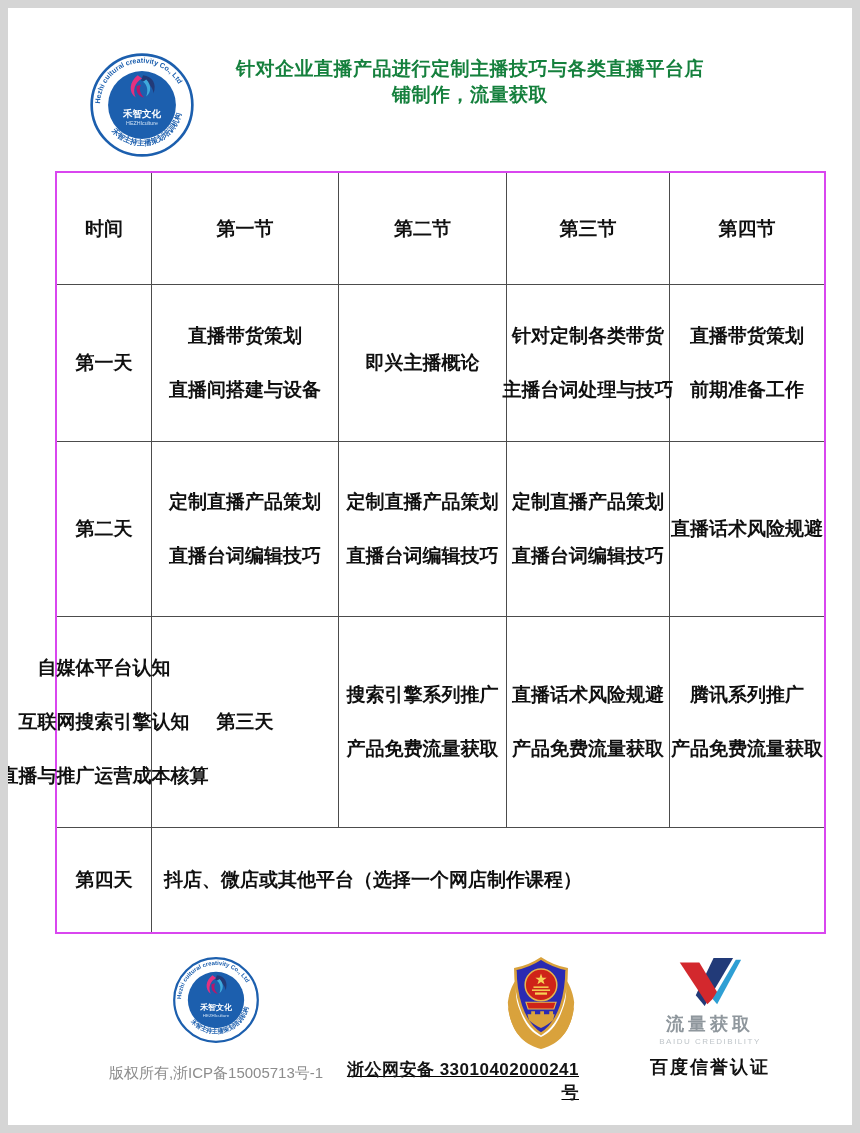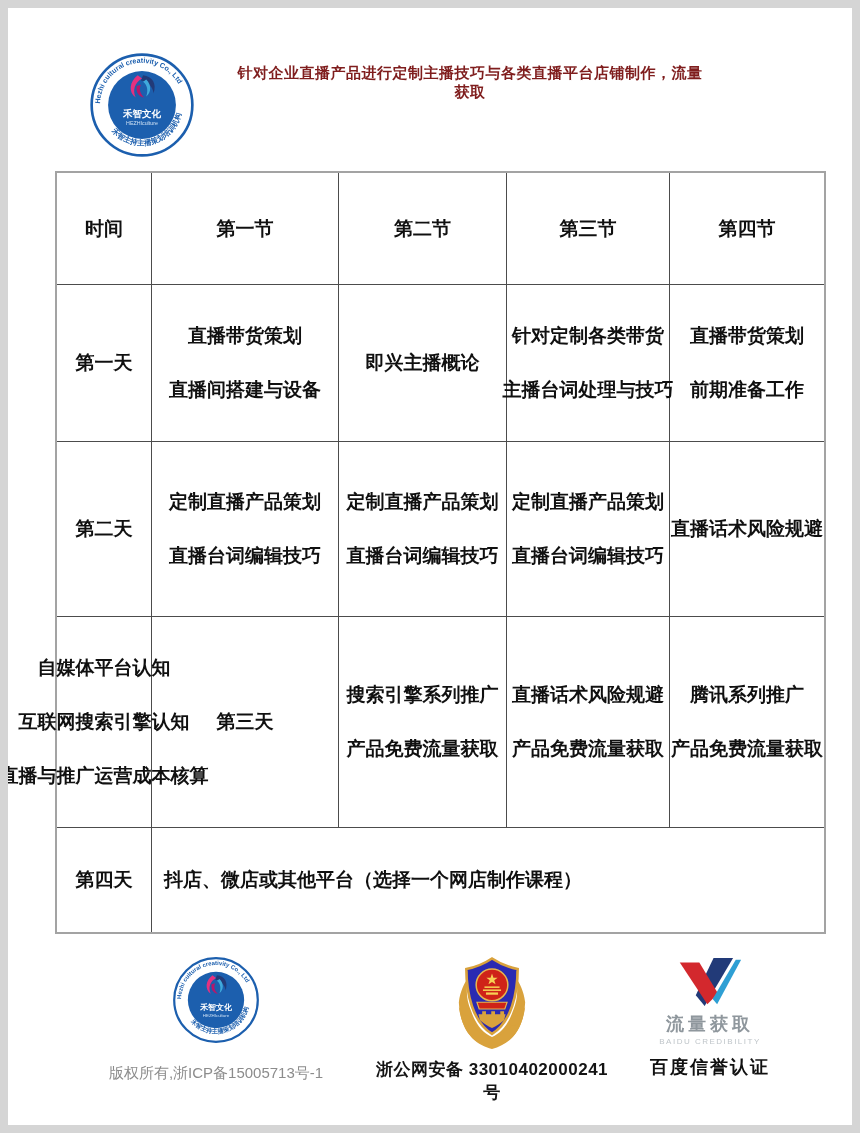--- a/index.html
+++ b/index.html
@@ -10,47 +10,47 @@
   }
   
   .hezhi-logo{position:absolute;left:81px;top:44px;width:106px;height:106px;}
   .hezhi-logo-footer{position:absolute;left:164px;top:952px;width:88px;height:88px;}
   .header-text{position:absolute;left:222px;top:48px;width:480px;text-align:center;}
   .page-title{
     margin:0;font-size:40px;font-weight:900;color:#0c0c0c;
     letter-spacing:2px;line-height:46px;
   }
   .page-subtitle{
-    margin:8px 0 0 0;font-size:15px;font-weight:bold;color:#7f1d1d;letter-spacing:0.5px;
+    margin:0 0 0 0;font-size:19px;font-weight:bold;color:#15803d;letter-spacing:0.5px;
   }
   
   .course-table{
     position:absolute;left:47px;top:163px;
     display:grid;
     grid-template-columns:95px 187px 168px 163px 154px;
     grid-template-rows:112px 157px 175px 211px 104px;
-    border:2px solid #a3a3a3;
+    border:2px solid #d946ef;
   }
   .t-cell{
     border-right:1px solid #4c4c4c;border-bottom:1px solid #4c4c4c;
     display:flex;flex-direction:column;align-items:center;justify-content:center;
     row-gap:32px;color:#101010;font-weight:bold;font-size:19px;text-align:center;
   }
   .t-cell.lc{border-right:none;}
   .t-cell.lr{border-bottom:none;}
   .t-line{line-height:22px;white-space:nowrap;}
   .t-merged{
     align-items:flex-start;justify-content:center;
     padding-left:12px;text-align:left;
   }
   .t-merged .t-line{white-space:normal;}
   
   .footer-left{position:absolute;left:85px;top:948px;width:246px;text-align:center;}
   .icp-text{position:absolute;left:0;top:100px;width:246px;font-size:15px;color:#8c8c8c;margin-top:8px;}
-  .footer-mid{position:absolute;left:364px;top:946px;width:240px;text-align:center;}
+  .footer-mid{position:absolute;left:331px;top:946px;width:240px;text-align:right;text-decoration:underline;}
   .police-badge{width:76px;height:98px;display:inline-block;}
   .police-text{margin-top:2px;font-size:17px;font-weight:bold;color:#141414;letter-spacing:0.5px;}
   .footer-right{position:absolute;left:612px;top:948px;width:180px;text-align:center;}
   .baidu-v{width:64px;height:52px;display:inline-block;}
   .baidu-title{margin:0;font-size:18px;color:#8f979d;letter-spacing:4px;font-weight:bold;}
   .baidu-sub{margin:1px 0 0 0;font-size:8px;color:#bfc5c9;letter-spacing:1.5px;}
   .baidu-caption{margin:9px 0 0 0;font-size:18px;color:#101010;font-weight:bold;letter-spacing:2px;text-align:center;}
 </style>
 </head>
 <body>

